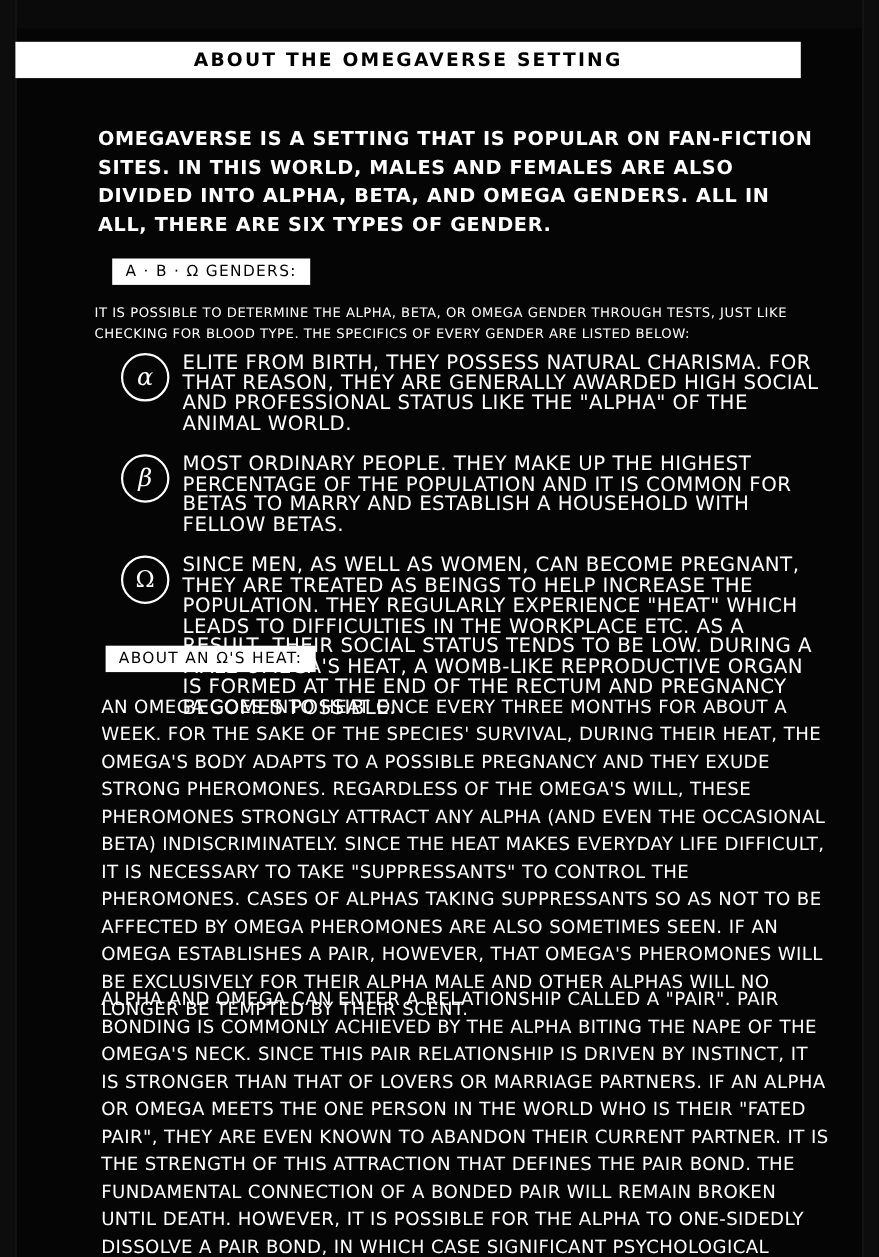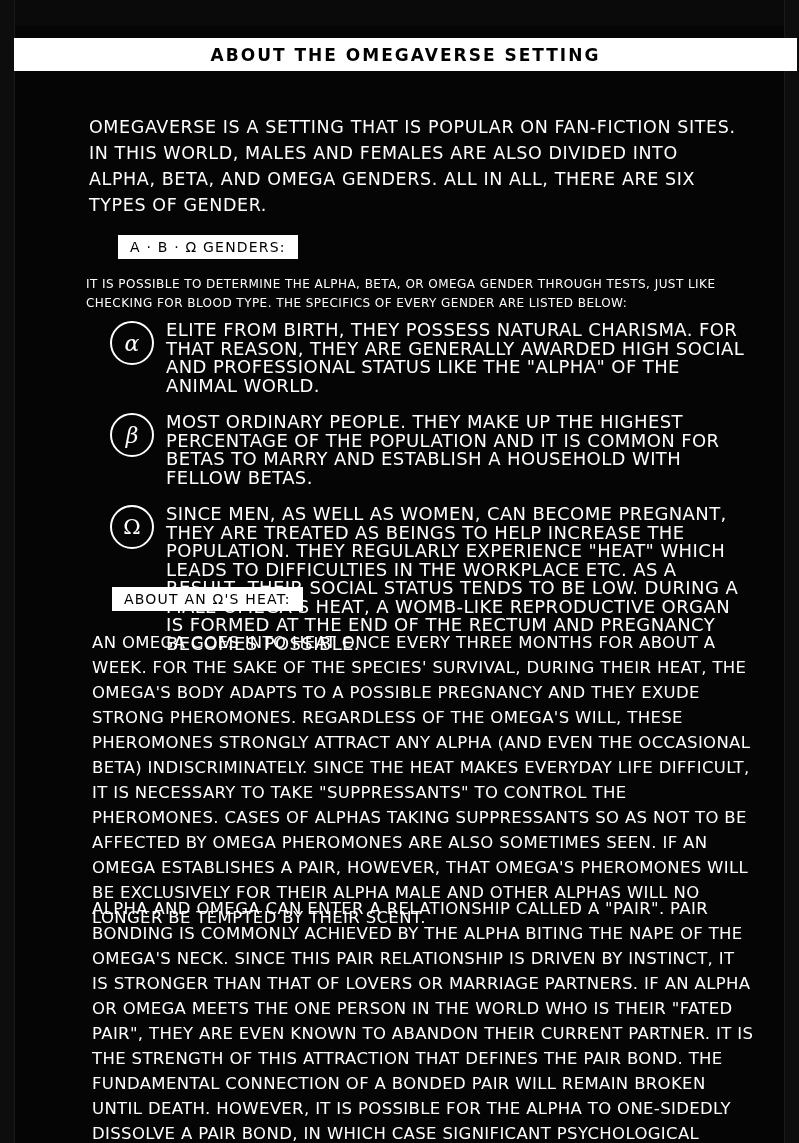--- a/index.html
+++ b/index.html
@@ -40,21 +40,21 @@
   .frame-top {
     position: absolute;
     left: 0; top: 0;
     width: 799px; height: 26px;
     background: #0a0a0a;
   }
   .title-bar {
     position: absolute;
     left: 14px;
     top: 38px;
-    width: 783px;
+    width: 714px;
     height: 33px;
     background: #ffffff;
     color: #000000;
     display: flex;
     align-items: center;
     justify-content: center;
   }
   .title-bar .title-text {
     font-size: 17px;
     font-weight: bold;
@@ -72,36 +72,35 @@
   }
   .intro {
     position: absolute;
     left: 75px;
     top: 43px;
     width: 650px;
     font-size: 17.5px;
     line-height: 26px;
     letter-spacing: 0.6px;
     text-transform: uppercase;
-    font-weight: 400;
+    font-weight: 700;
   }
   .section-label {
     display: inline-block;
     background: #ffffff;
     color: #000000;
     font-size: 14px;
     letter-spacing: 1.2px;
     text-transform: uppercase;
     padding: 4px 12px 4px 12px;
     font-weight: 500;
     white-space: nowrap;
   }
   .label-wrap {
     position: absolute;
-    margin-left: 16px;
   }
   .label-genders { left: 88px; top: 164px; }
   .label-heat    { left: 82px; top: 516px; }
   .label-mating  { left: 88px; top: 781px; }
 
   .para {
     position: absolute;
     letter-spacing: 0.45px;
     text-transform: uppercase;
   }

